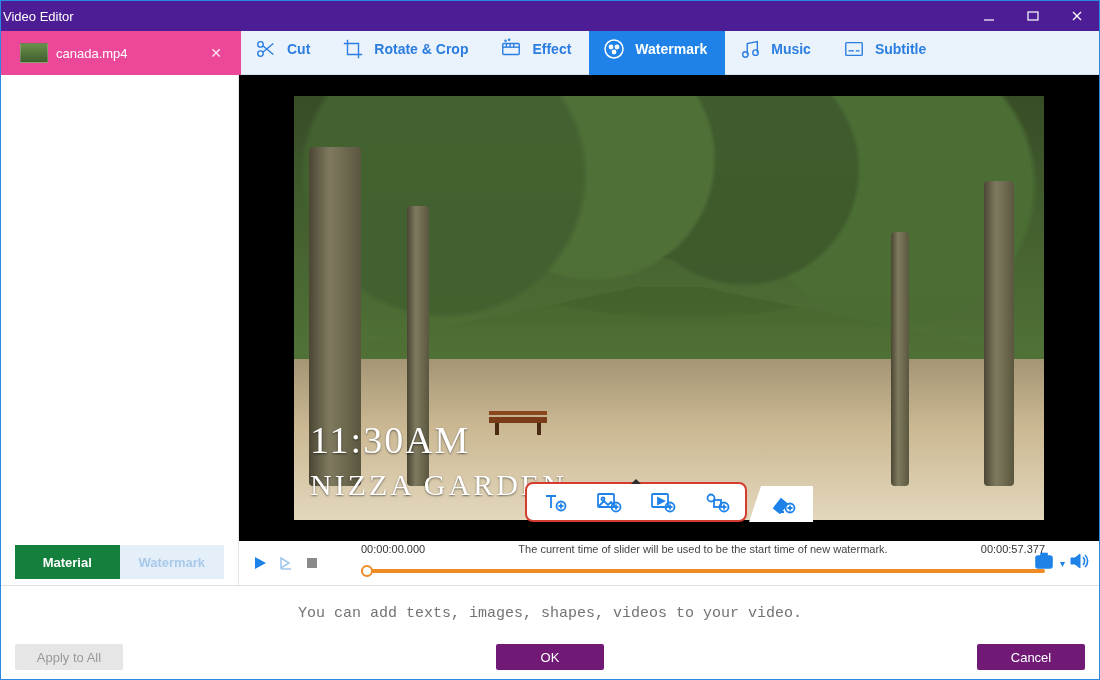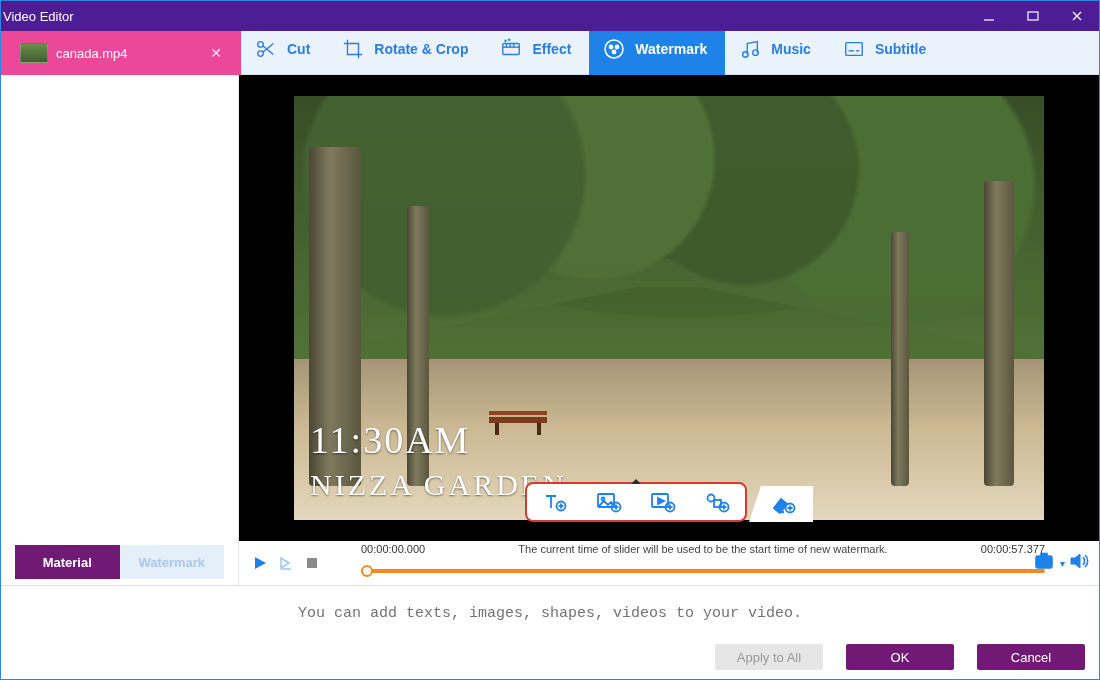--- a/index.html
+++ b/index.html
@@ -18,21 +18,21 @@
   .tool-tab.active { background:#1f82e8; color:#fff; }
   .tool-tab .ticon { width:26px; height:26px; display:flex; align-items:center; justify-content:center; }
   .tool-tab .ticon svg { stroke:#2b7de0; fill:none; stroke-width:1.5; }
   .tool-tab.active .ticon svg { stroke:#fff; }
 
   .main { display:flex; height:510px; }
   .sidebar { width:238px; background:#fff; border-right:1px solid #e6e6e6; display:flex; flex-direction:column; }
   .side-content { flex:1; }
   .side-tabs { height:34px; display:flex; margin:0 14px 6px; }
   .side-tab { flex:1; display:flex; align-items:center; justify-content:center; font-size:13px; font-weight:600; cursor:pointer; }
-  .side-tab.active { background:#701a75; color:#fff; }
+  .side-tab.active { background:#15803d; color:#fff; }
   .side-tab.inactive { background:#e4effa; color:#a9c9e9; }
 
   .preview-area { flex:1; display:flex; flex-direction:column; }
   .video-canvas { flex:1; background:#000; position:relative; display:flex; align-items:center; justify-content:center; }
   .frame { position:relative; width:750px; height:424px; }
   .sky { position:absolute; inset:0; background:linear-gradient(#dce7e3,#c9d6cb 40%,#b7a98a 100%); }
   .path { position:absolute; bottom:0; left:0; right:0; height:55%; background:
       radial-gradient(ellipse 140% 90% at 52% 0%, #0d1a0a 0 14%, transparent 15%),
       linear-gradient(#7b7055,#cbb893 60%,#e3d7bc); clip-path: polygon(0 100%,100% 100%,100% 30%,54% 0,46% 0,0 30%);}
   .canopy { position:absolute; top:0; left:0; right:0; height:62%;
@@ -69,21 +69,21 @@
   .tc-start { position:absolute; left:0; top:0; font-size:11px; color:#333; }
   .tc-end { position:absolute; right:0; top:0; font-size:11px; color:#333; }
   .hint { position:absolute; left:50%; top:0; transform:translateX(-50%); font-size:11px; color:#444; white-space:nowrap; }
   .slider { position:absolute; left:0; right:0; bottom:10px; height:4px; background:#f08a24; border-radius:2px; }
   .slider .knob { position:absolute; left:0; top:-4px; width:12px; height:12px; background:#fff; border:2px solid #f08a24; border-radius:50%; }
   .right-icons { margin-left:auto; display:flex; align-items:center; gap:4px; }
   .right-icons svg { stroke:#1f82e8; fill:#1f82e8; }
 
   .bottom-panel { height:94px; border-top:1px solid #e0e0e0; display:flex; flex-direction:column; }
   .bottom-msg { flex:1; display:flex; align-items:center; justify-content:center; color:#737373; font-size:15px;font-family:Liberation Mono, monospace; }
-  .bottom-buttons { height:38px; display:flex; align-items:center; justify-content:flex-end; gap:23px; padding:0 14px 6px; }
+  .bottom-buttons { height:38px; display:flex; align-items:center; justify-content:space-between; gap:10px; padding:0 14px 6px; }
   .btn { height:26px; min-width:108px; border:none; border-radius:2px; font-size:13px; cursor:pointer; }
   .btn-apply { background:#e6e6e6; color:#9a9a9a; }
   .btn-primary { background:#701a75; color:#fff; }
 </style>
 </head>
 <body>
 
 <div class="titlebar">
   <span>Video Editor</span>
   <div class="wincontrols">

